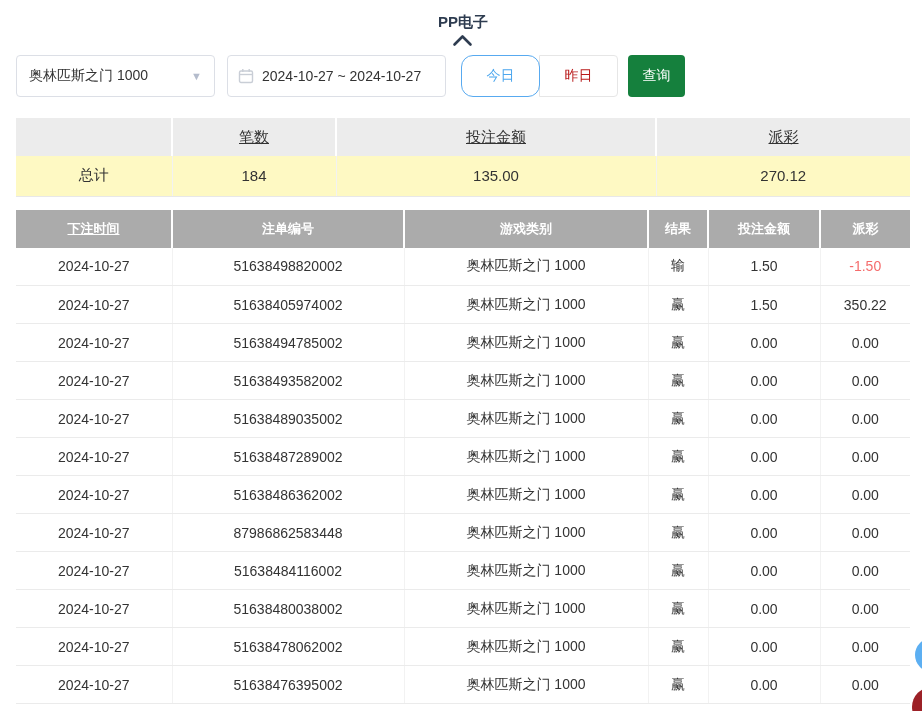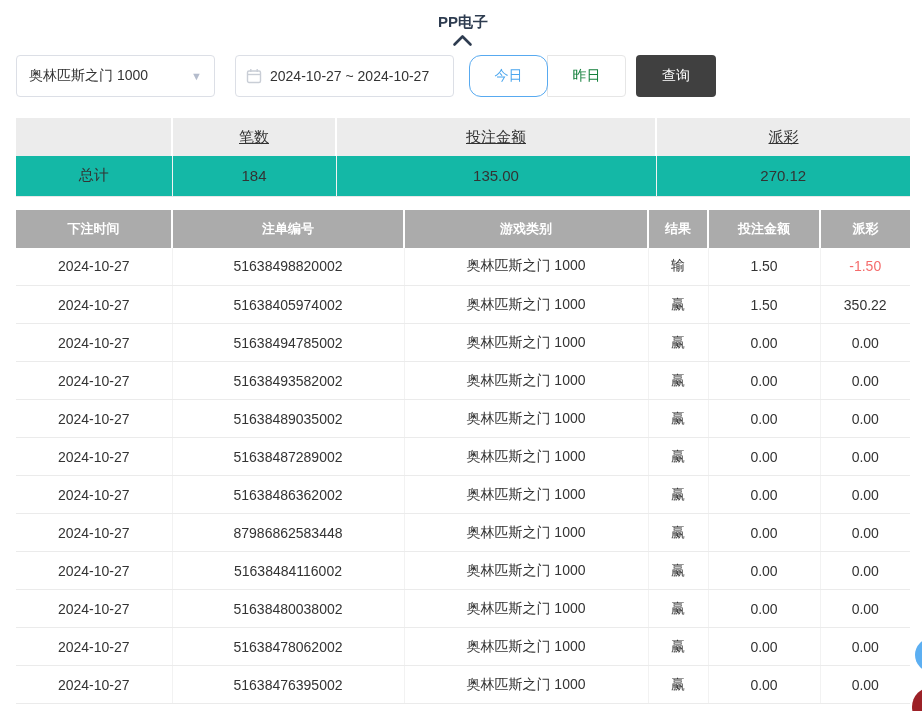--- a/index.html
+++ b/index.html
@@ -20,57 +20,57 @@
   .filters { display: flex; align-items: center; margin-top: 24px; height: 42px; }
   .select-box {
     width: 199px; height: 42px; border: 1px solid #dcdfe6; border-radius: 4px;
     display: flex; align-items: center; justify-content: space-between;
     padding: 0 12px; font-size: 14px; color: #333; background: #fff; cursor: pointer;
   }
   .select-caret { color: #b4bccc; font-size: 11px; line-height: 1; }
   .date-box {
     width: 219px; height: 42px; border: 1px solid #dcdfe6; border-radius: 4px;
     display: flex; align-items: center; gap: 8px;
-    padding: 10px 10px; font-size: 14px; color: #333; background: #fff; margin-left: 20px; cursor: pointer;
+    padding: 10px 10px; font-size: 14px; color: #333; background: #fff; margin-left: 12px; cursor: pointer;
     white-space: nowrap;
   }
   .range-group { display: flex; margin-left: 15px; }
   .qr-btn {
     width: 79px; height: 42px; background: #fff; border: 1px solid #e6e6e6;
-    font-size: 14px; color: #15803d; cursor: pointer; margin-left: -1px;
+    font-size: 14px; color: #b91c1c; cursor: pointer; margin-left: -1px;
     font-family: inherit; position: relative;
   }
   .qr-btn:first-child { border-radius: 4px 0 0 4px; margin-left: 0; }
   .qr-btn:last-child { border-radius: 0 4px 4px 0; }
   .qr-btn.active { border: 1px solid #58aaf0; color: #4da7ee; border-radius: 12px; z-index: 2; }
   .query-btn {
-    width: 80px; height: 42px; margin-left: 10px; background: #404040; color: #fff;
+    width: 57px; height: 42px; margin-left: 10px; background: #15803d; color: #fff;
     border: none; border-radius: 4px; font-size: 14px; cursor: pointer; font-family: inherit;
   }
 
   
   .summary-table { width: 894px; margin-top: 21px; border-collapse: collapse; table-layout: fixed; }
   .summary-table th {
     background: #ececec; height: 38px; font-size: 15px; font-weight: 400; color: #333;
     text-align: center; border-left: 2px solid #fff; text-decoration: underline;
   }
   .summary-table th:first-child { border-left: none; }
   .summary-table td {
-    height: 40px; font-size: 15px; color: #333; text-align: center; background: #14b8a6;
+    height: 40px; font-size: 15px; color: #333; text-align: center; background: #fef9c3;
     border-bottom: 1px solid #e8e8e8; border-right: 1px solid #f2f2f2;
   }
   .summary-table td:last-child { border-right: none; }
 
   
   .main-table { width: 894px; margin-top: 13px; border-collapse: collapse; table-layout: fixed; }
   .main-table th {
     background: #ababab; color: #fff; height: 38px; font-size: 13px; font-weight: 700;
     text-align: center; border-left: 2px solid #fff;
   }
-  .main-table th:first-child { border-left: none; }
+  .main-table th:first-child { border-left: none; text-decoration: underline; }
   .main-table td {
     height: 38px; font-size: 14px; color: #333; text-align: center; background: #fff;
     border-bottom: 1px solid #ebebeb; border-right: 1px solid #f2f2f2;
   }
   .main-table td:last-child { border-right: none; }
   .main-table td.neg { color: #f56c6c; }
 
   
   .fab { position: absolute; border-radius: 50%; cursor: pointer; }
   .fab-blue { width: 34px; height: 34px; background: #5caff2; right: -27px; top: 638px; }

